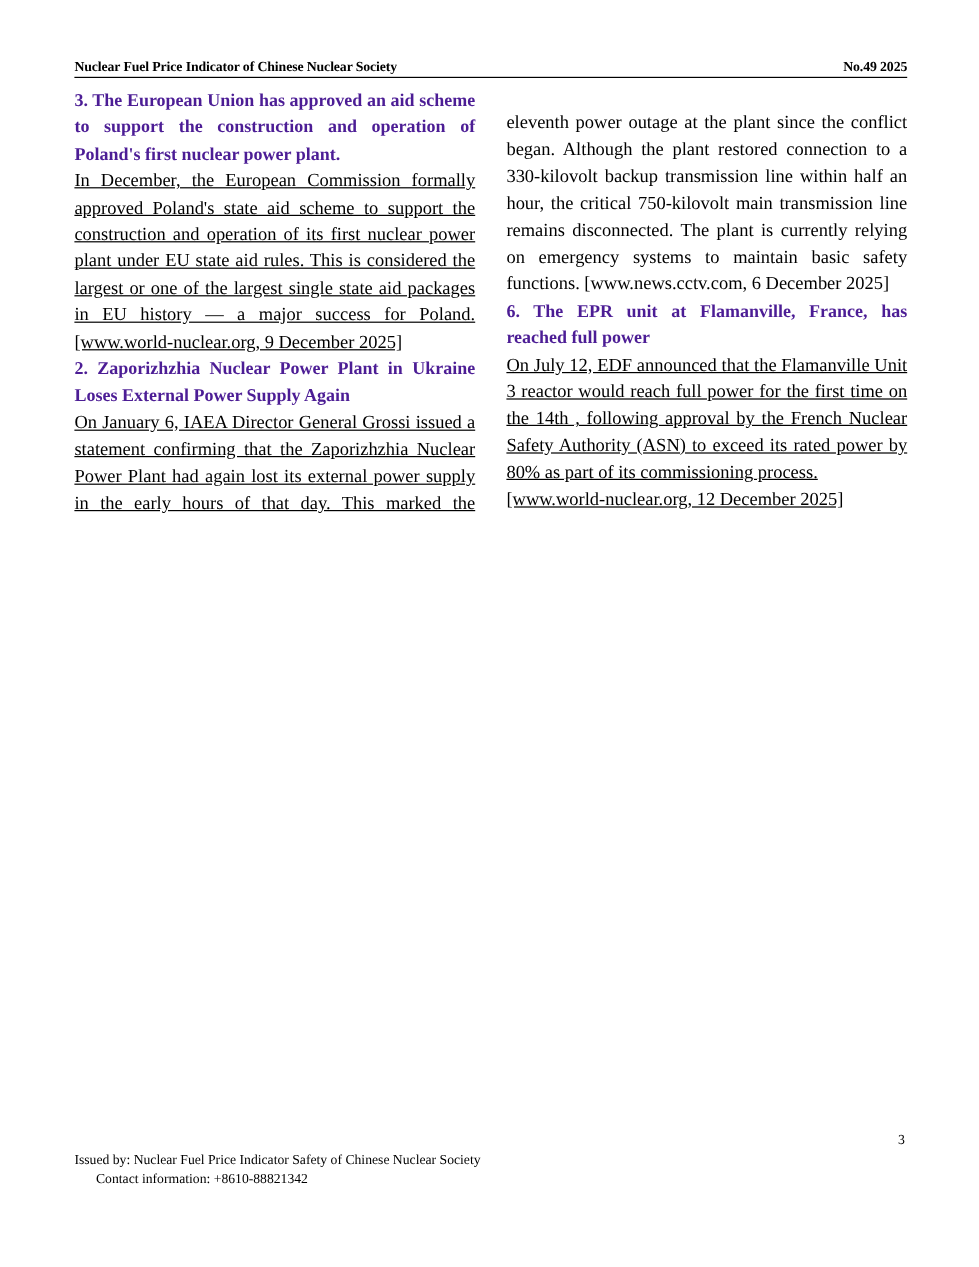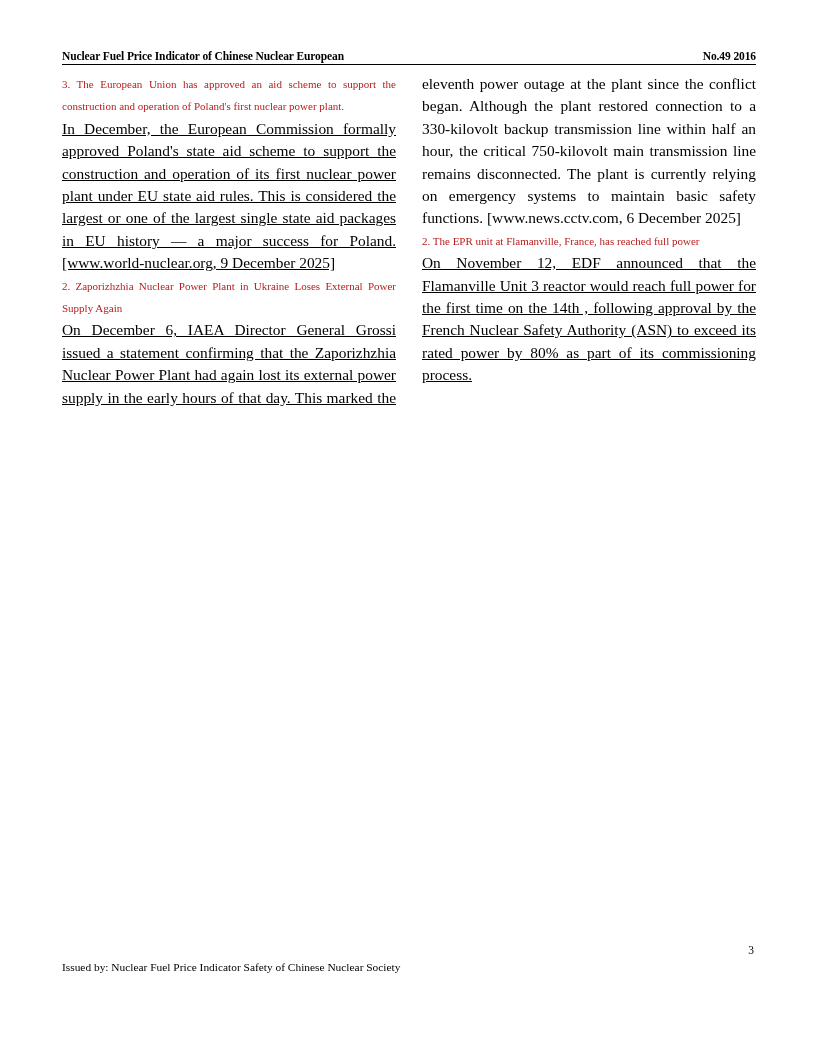--- a/index.html
+++ b/index.html
@@ -47,29 +47,29 @@
     left: 62px;
     top: 73px;
     width: 694px;
   }
   .col {
     position: absolute;
     top: 0;
     width: 334px;
   }
   .col-left  { left: 0px; }
-  .col-right { left: 360px; }
+  .col-right { left: 360px; margin-top: 19px; }
 
   h2.sec-head {
     margin: 0 0 0 0;
     padding: 0;
-    font-size: 11px;
+    font-size: 15px;
     line-height: 22.4px;
-    font-weight: normal;
-    color: #b91c1c;
+    font-weight: bold;
+    color: #4c1d95;
     text-align: justify;
     text-justify: inter-word;
   }
   h2.sec-head::after {
     content: "";
     display: inline-block;
     width: 100%;
     height: 0;
   }
 
@@ -112,49 +112,51 @@
     line-height: 15.5px;
   }
   .footer-line2 { padding-left: 18px; }
 </style>
 </head>
 <body>
 
 <div class="page">
 
   <div class="header">
-    <span class="header-left">Nuclear Fuel Price Indicator of Chinese Nuclear European</span>
-    <span class="header-right">No.49 2016</span>
+    <span class="header-left">Nuclear Fuel Price Indicator of Chinese Nuclear Society</span>
+    <span class="header-right">No.49 2025</span>
   </div>
 
   <div class="columns">
 
     <div class="col col-left">
 
       <h2 class="sec-head no-stretch">3. The European Union has approved an aid scheme to support the construction and operation of Poland's first nuclear power plant.</h2>
 
       <p class="body-par gap-before no-stretch">In December, the European Commission formally approved Poland's state aid scheme to support the construction and operation of its first nuclear power plant under EU state aid rules. This is considered the largest or one of the largest single state aid packages in EU history — a major success for Poland. [www.world-nuclear.org, 9 December 2025]</p>
 
       <h2 class="sec-head no-stretch">2. Zaporizhzhia Nuclear Power Plant in Ukraine Loses External Power Supply Again</h2>
 
-      <p class="body-par gap-before">On December 6, IAEA Director General Grossi issued a statement confirming that the Zaporizhzhia Nuclear Power Plant had again lost its external power supply in the early hours of that day. This marked the</p>
+      <p class="body-par gap-before">On January 6, IAEA Director General Grossi issued a statement confirming that the Zaporizhzhia Nuclear Power Plant had again lost its external power supply in the early hours of that day. This marked the</p>
 
     </div>
 
     <div class="col col-right">
 
       <p class="body-par no-stretch">eleventh power outage at the plant since the conflict began. Although the plant restored connection to a 330-kilovolt backup transmission line within half an hour, the critical 750-kilovolt main transmission line remains disconnected. The plant is currently relying on emergency systems to maintain basic safety functions. [www.news.cctv.com, 6 December 2025]</p>
 
-      <h2 class="sec-head no-stretch">2. The EPR unit at Flamanville, France, has reached full power</h2>
+      <h2 class="sec-head no-stretch">6. The EPR unit at Flamanville, France, has reached full power</h2>
 
-      <p class="body-par gap-before no-stretch">On November 12, EDF announced that the Flamanville Unit 3 reactor would reach full power for the first time on the 14th , following approval by the French Nuclear Safety Authority (ASN) to exceed its rated power by 80% as part of its commissioning process.</p>
+      <p class="body-par gap-before no-stretch">On July 12, EDF announced that the Flamanville Unit 3 reactor would reach full power for the first time on the 14th , following approval by the French Nuclear Safety Authority (ASN) to exceed its rated power by 80% as part of its commissioning process.</p>
 
+      <p class="body-par gap-before no-stretch">[www.world-nuclear.org, 12 December 2025]</p>
 
     </div>
   </div>
 
   <div class="page-number">3</div>
 
   <div class="footer">
     <div class="footer-line1">Issued by: Nuclear Fuel Price Indicator Safety of Chinese Nuclear Society</div>
+    <div class="footer-line2">Contact information: +8610-88821342</div>
   </div>
 
 </div>
 
 </body></html>

